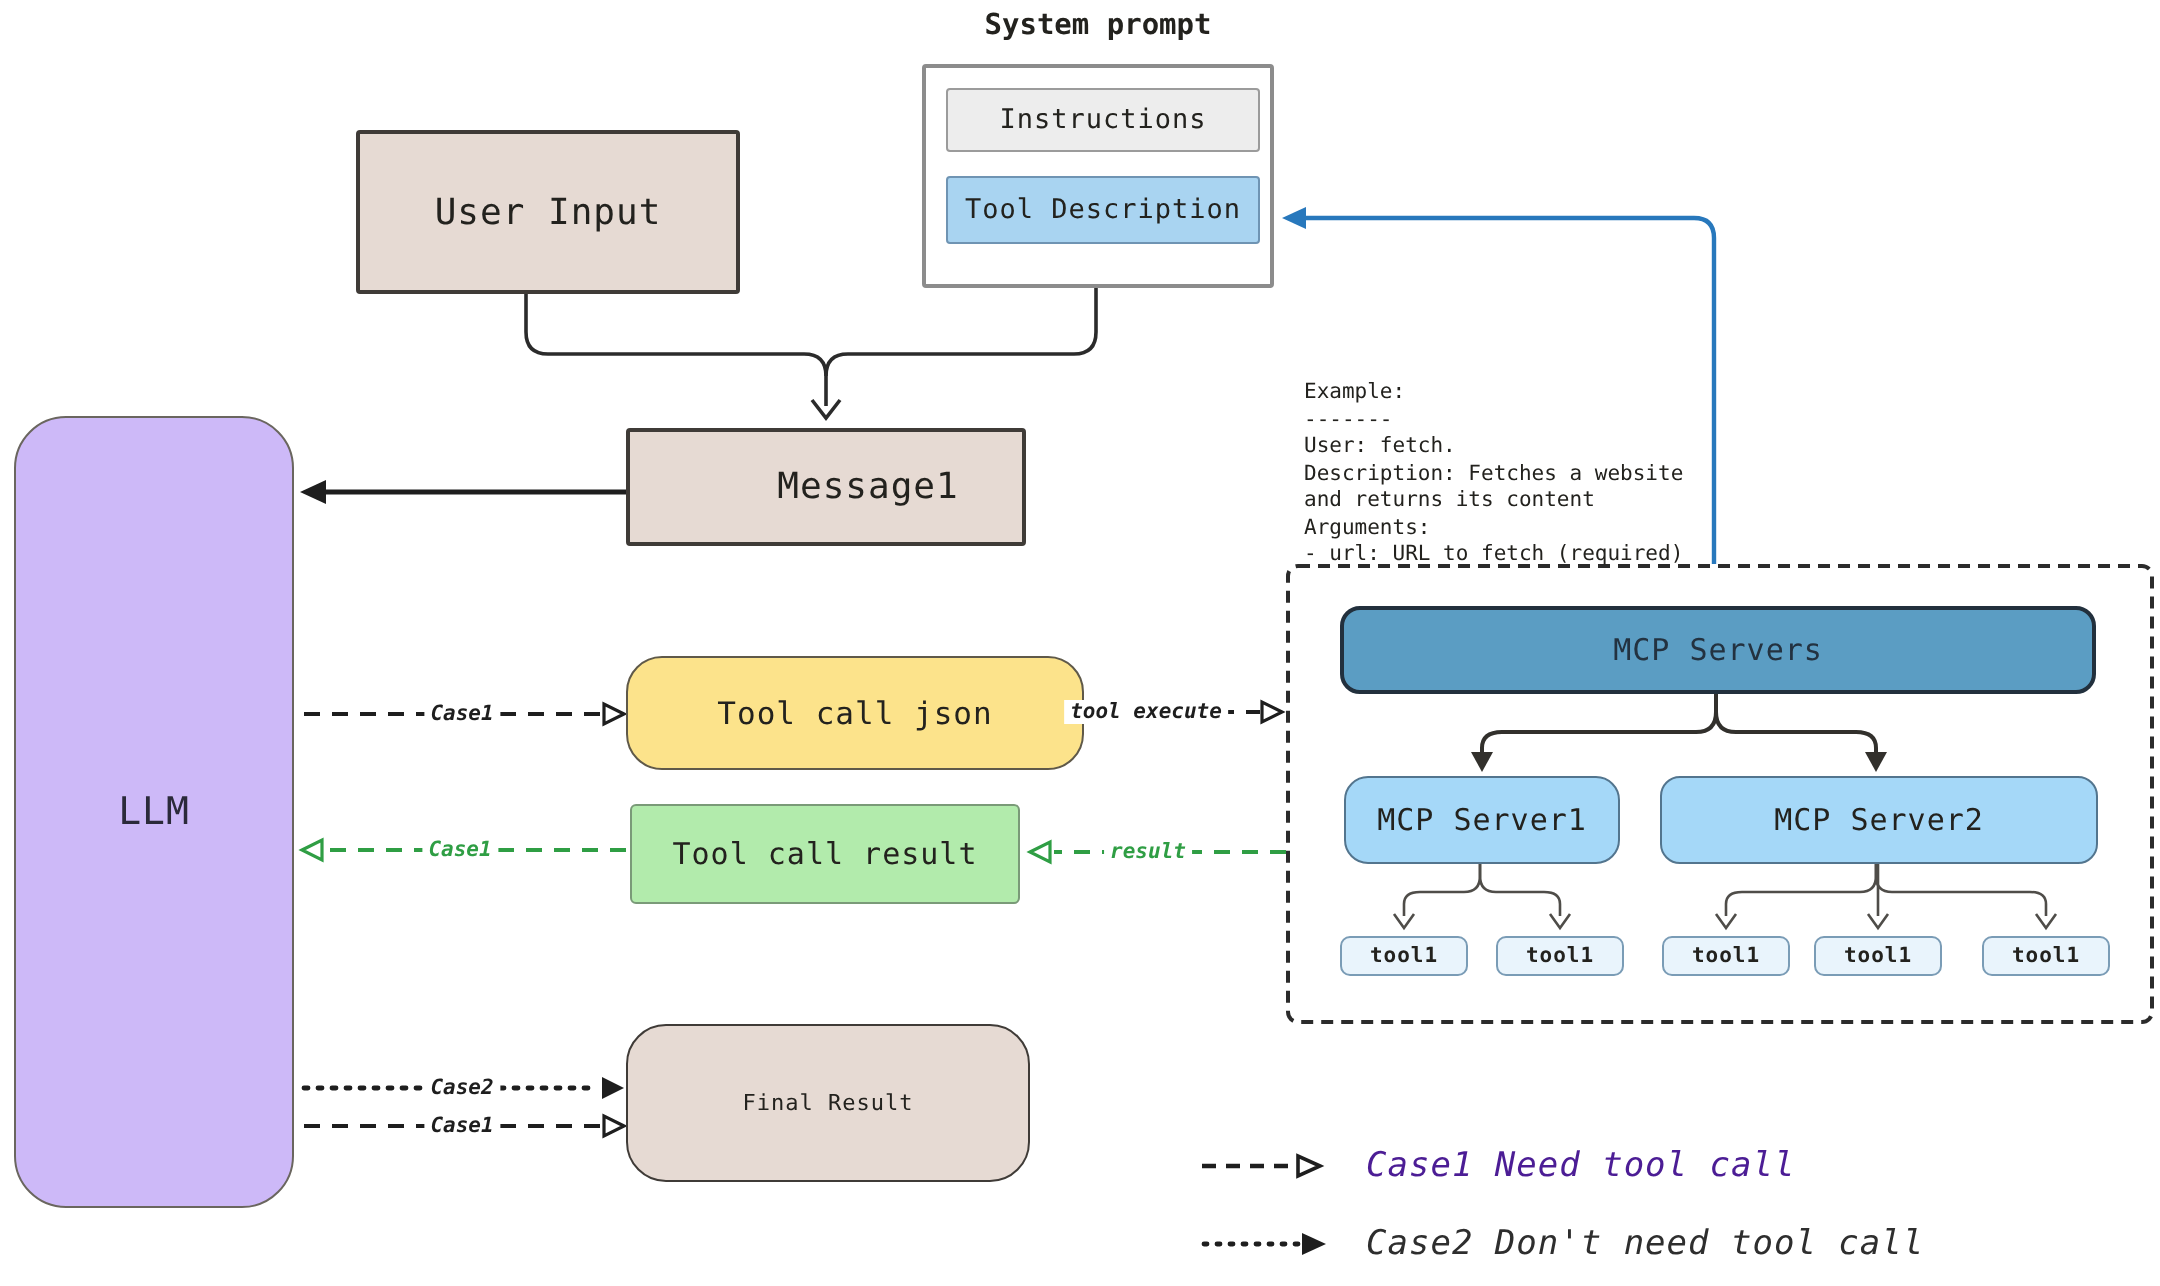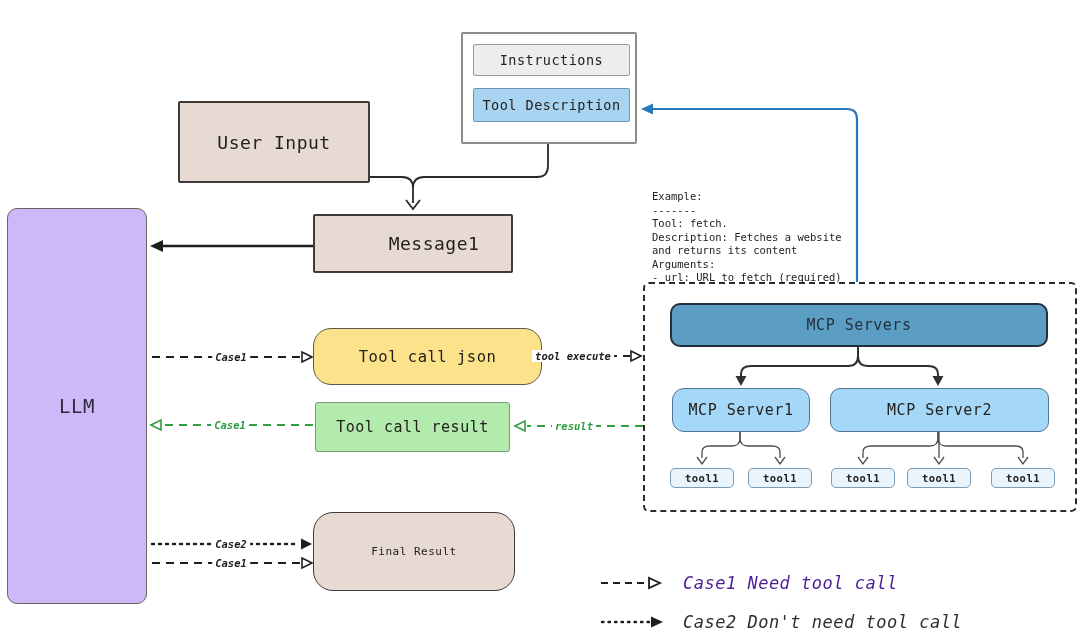--- a/index.html
+++ b/index.html
@@ -90,48 +90,49 @@
     <g>
       <path d="M601,583 H648" fill="none" stroke="#1e1e1e" stroke-width="2.2" stroke-dasharray="7 5"></path>
       <polygon points="660,583 649,578 649,588" fill="#ffffff" stroke="#1e1e1e" stroke-width="1.8"></polygon>
     </g>
     <g>
       <path d="M602,622 H650" fill="none" stroke="#1e1e1e" stroke-width="2.4" stroke-dasharray="1.5 5" stroke-linecap="round"></path>
       <polygon points="663,622 651,616.5 651,627.5" fill="#1e1e1e"></polygon>
     </g>
   </svg>
 
+  <div class="caption" style="left:461px;top:5px;width:176px;text-align:center;font-size:14.5px;font-weight:bold;">System prompt</div>
   <div class="box" style="left:461px;top:32px;width:176px;height:112px;background:#ffffff;border:2px solid #8c8c8c;border-radius:2px;"></div>
   <div class="box" style="left:473px;top:44px;width:157px;height:32px;background:#ededed;border:1.5px solid #9b9b9b;border-radius:2px;font-size:13.5px;">
     <span>Instructions</span>
   </div>
   <div class="box" style="left:473px;top:88px;width:157px;height:34px;background:#a9d4f1;border:1.5px solid #6f94b3;border-radius:2px;font-size:13.5px;">
     <span>Tool Description</span>
   </div>
 
 
   <div class="caption" style="left:652px;top:147px;margin-top:43px;">
     <div class="exline">Example:</div>
     <div class="exline">-------</div>
-    <div class="exline">Tool: fetch.</div>
+    <div class="exline">User: fetch.</div>
     <div class="exline">Description: Fetches a website</div>
     <div class="exline">and returns its content</div>
     <div class="exline">Arguments:</div>
     <div class="exline">- url: URL to fetch (required)</div>
   </div>
 
-  <div class="box beige" style="left:178px;top:65px;width:192px;height:82px;border-radius:2px;font-size:18px;margin-top:36px;">
+  <div class="box beige" style="left:178px;top:65px;width:192px;height:82px;border-radius:2px;font-size:18px;">
     <span>User Input</span>
   </div>
 
   <div class="box beige" style="left:313px;top:214px;width:200px;height:59px;border-radius:2px;font-size:18px;padding-left:42px;">
     <span>Message1</span>
   </div>
 
-  <div class="box" style="left:7px;top:208px;width:140px;height:396px;background:#cdb9f8;border:1.5px solid#6a665f;border-radius:10px;font-size:19px;color:#2b2a3a;">
+  <div class="box" style="left:7px;top:208px;width:140px;height:396px;background:#cdb9f8;border:1.5px solid#6a665f;border-radius:26px;font-size:19px;color:#2b2a3a;">
     <span>LLM</span>
   </div>
 
   <div class="box" style="left:313px;top:328px;width:229px;height:57px;background:#fce38b;border:1.5px solid #5f5949;border-radius:18px;font-size:15.5px;">
     <span>Tool call json</span>
   </div>
 
   <div class="box" style="left:315px;top:402px;width:195px;height:50px;background:#b2ebac;border:1.5px solid #7a9a78;border-radius:3px;font-size:15px;">
     <span>Tool call result</span>
   </div>

